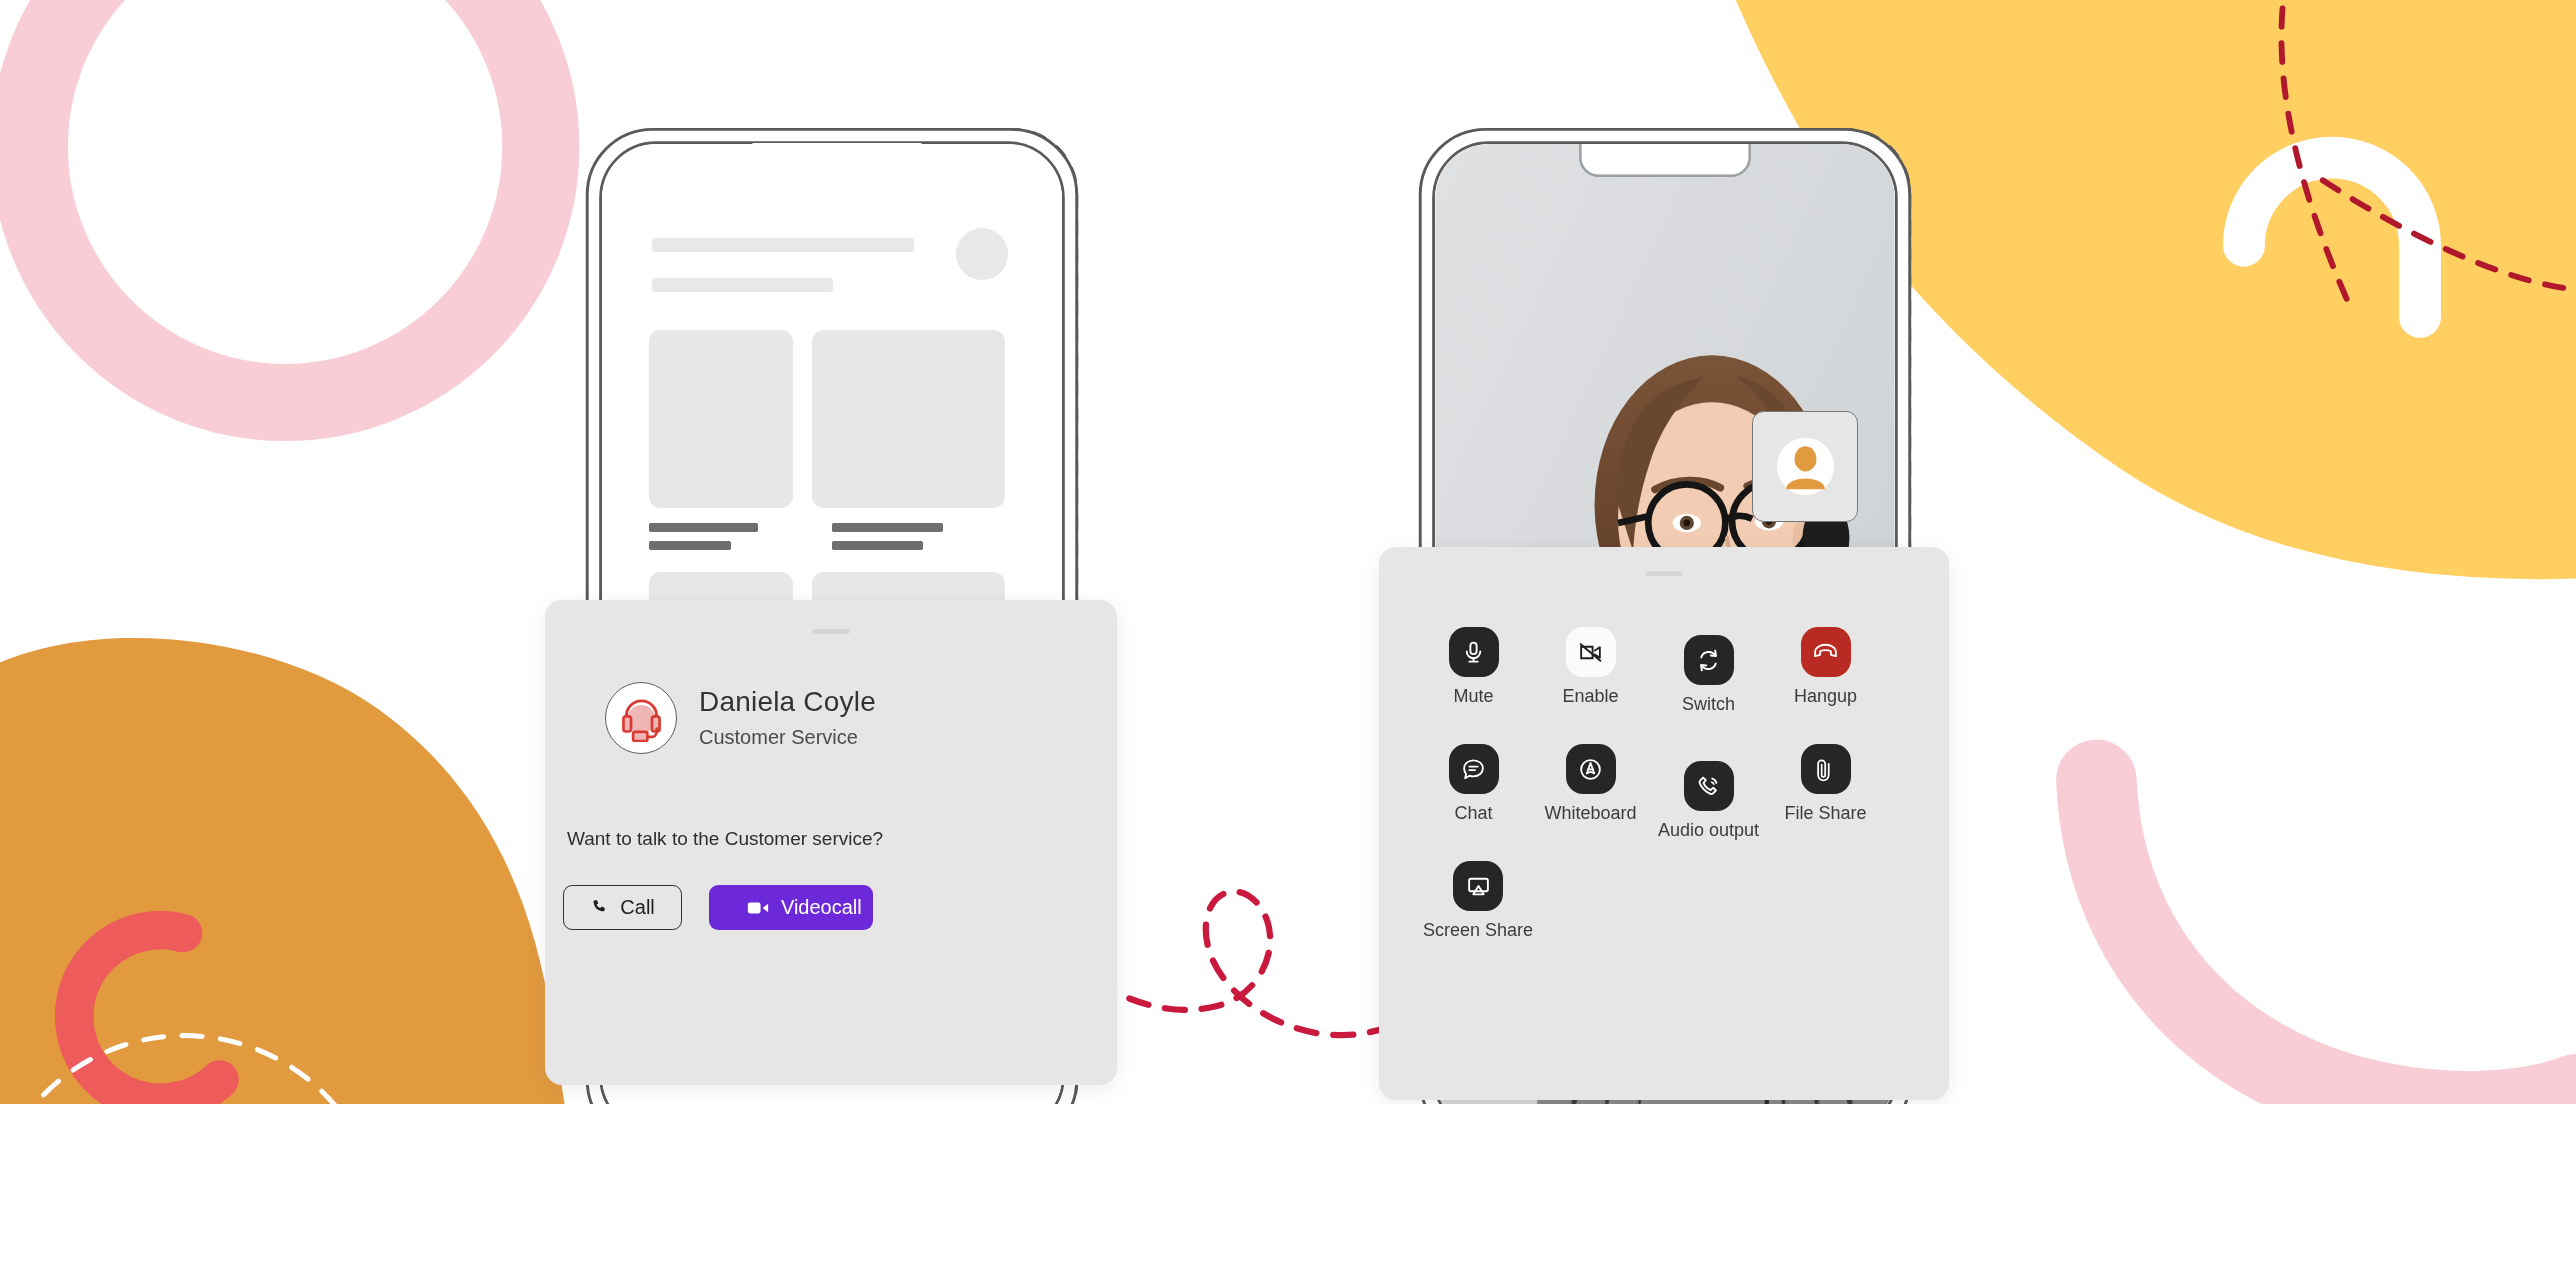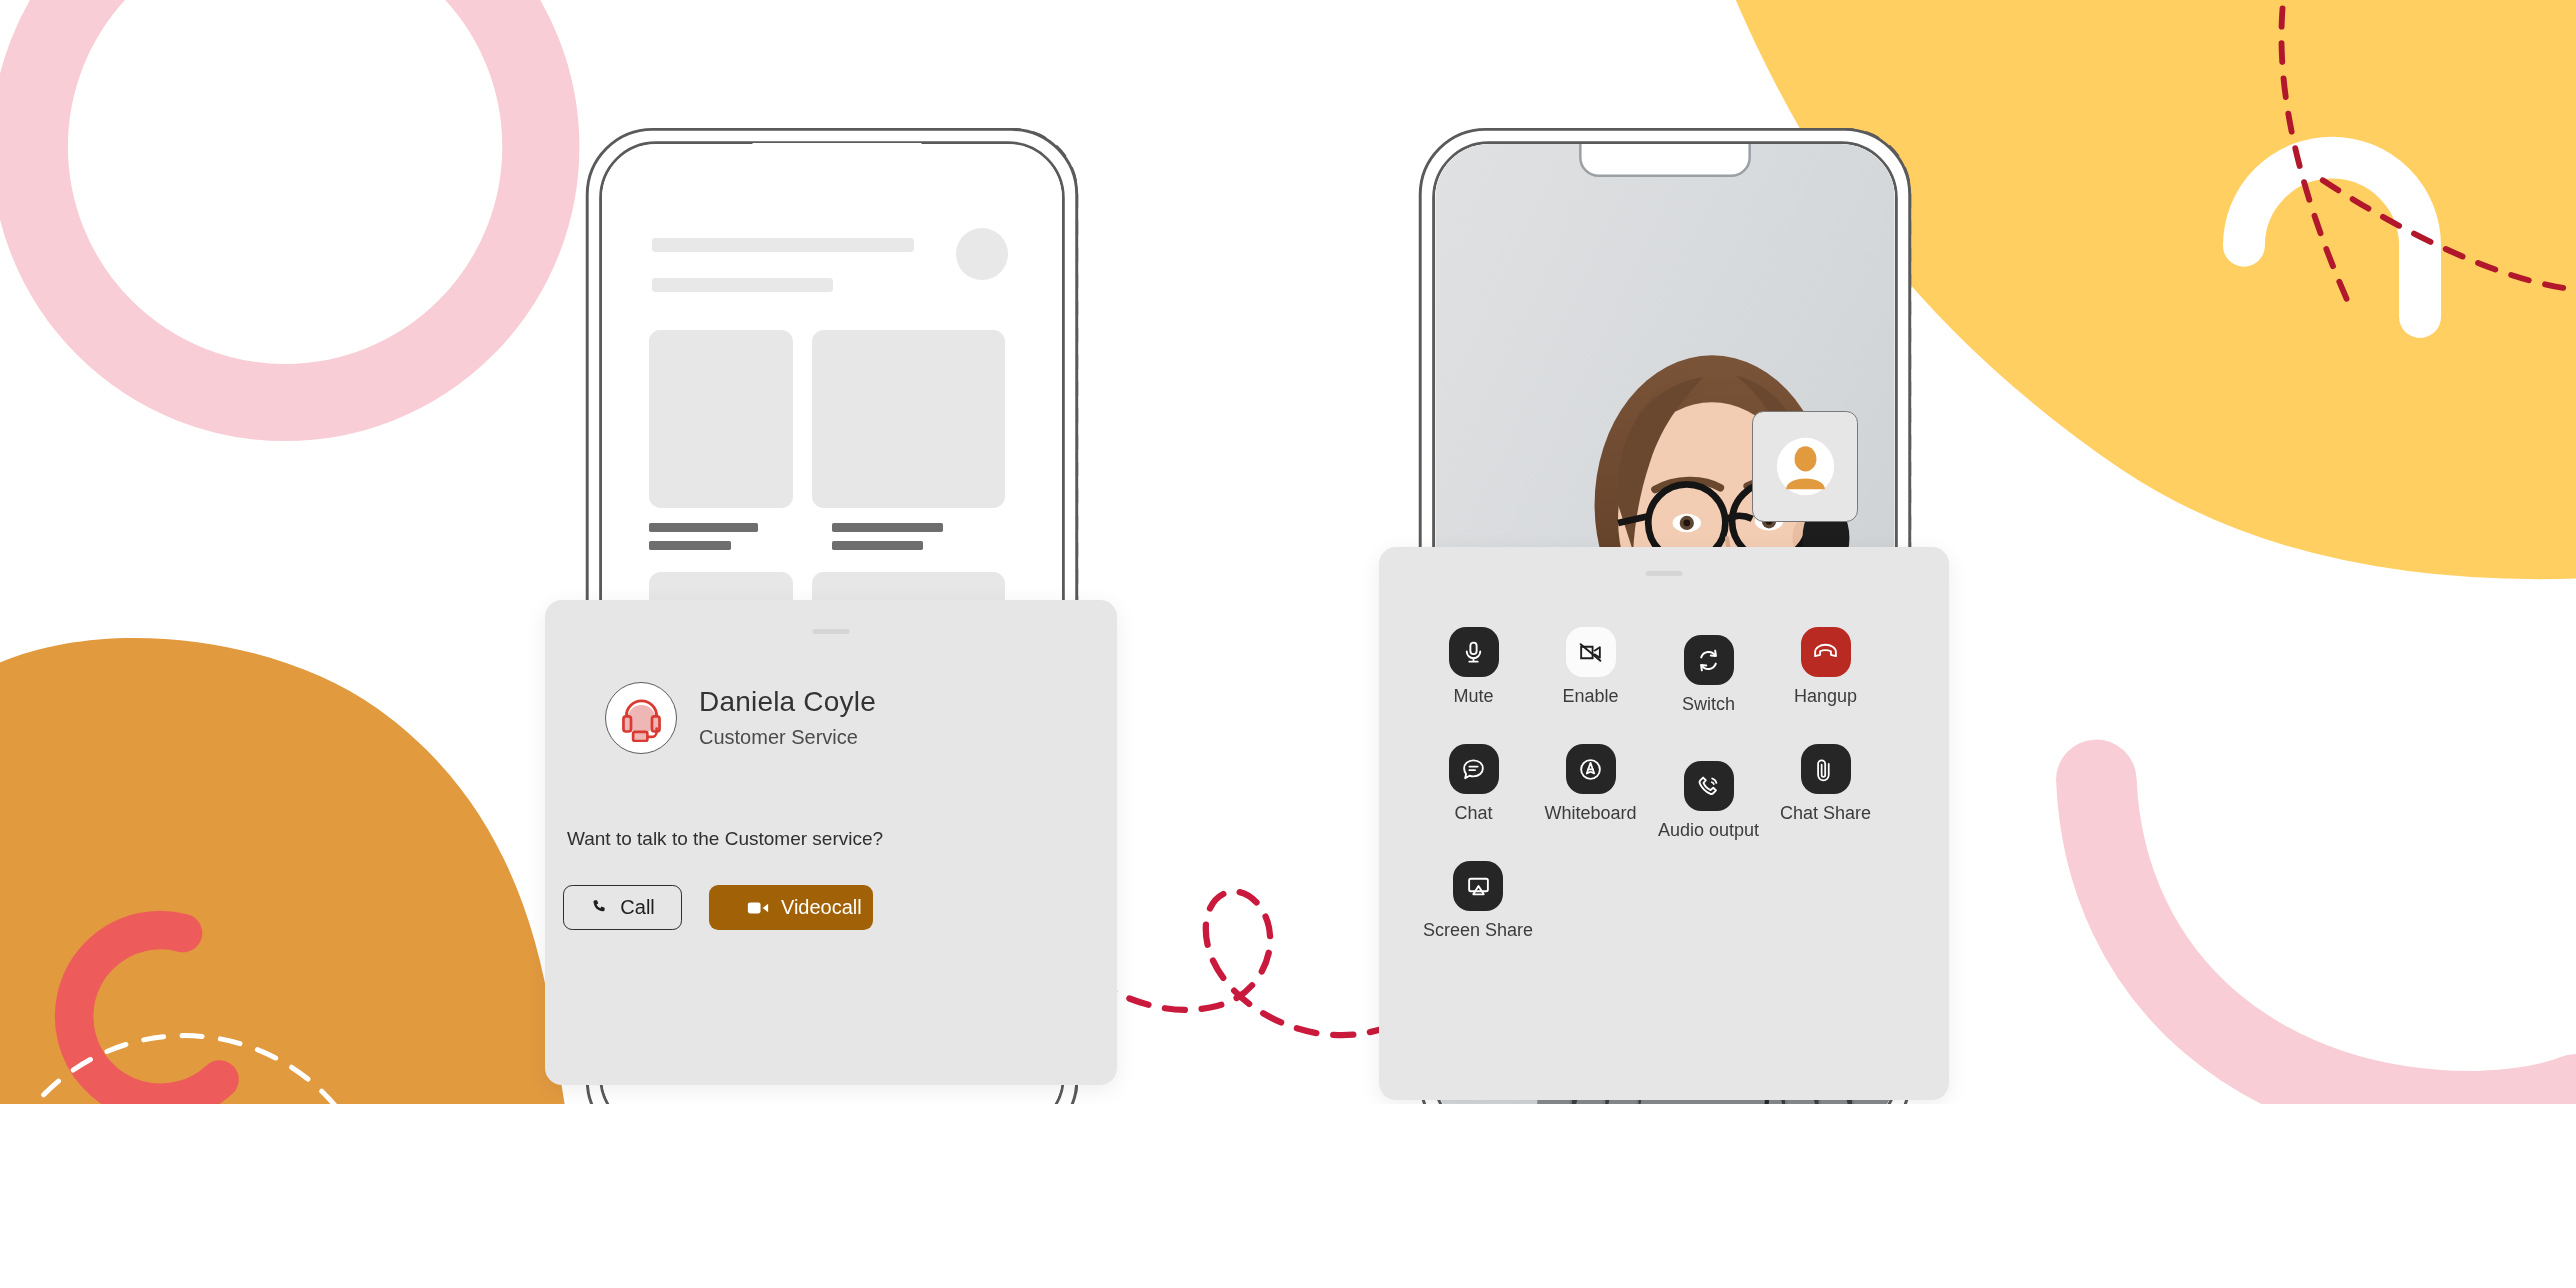--- a/index.html
+++ b/index.html
@@ -85,21 +85,21 @@
     display:flex;align-items:center;justify-content:center;gap:11.7px;
     border-radius:9.2px;
     font-size:20px;
     box-sizing:border-box;
     cursor:pointer;
   }
   .btn-call{
     background:transparent;border:1.7px solid #2e2e2e;color:#1f1f1f;
   }
   .btn-video{
-    background:#a16207;border:none;color:#ffffff;padding-left:27px;
+    background:#6d28d9;border:none;color:#ffffff;padding-left:27px;
   }
 
   
   .ctrl{
     position:absolute;
     display:flex;flex-direction:column;align-items:center;
   }
   .ctrl-btn{
     width:50px;height:50px;border-radius:17px;
     background:#262626;
@@ -439,21 +439,21 @@
       <div class="ctrl-label">Audio output</div>
     </div>
 
     <div class="ctrl" style="left:388px;top:197px;width:117px;">
       <div class="ctrl-btn">
         <svg width="25" height="25" viewBox="0 0 24 24">
           <path d="M8.3,3.2 C10.2,3.2 11.7,4.7 11.7,6.6 L11.7,17.3 C11.7,18.3 11,19 10,19 C9,19 8.3,18.3 8.3,17.3 L8.3,7.4
                    M8.3,3.2 C6.4,3.2 4.9,4.7 4.9,6.6 L4.9,17.3 C4.9,20.1 7.2,22.4 10,22.4 C12.8,22.4 15.1,20.1 15.1,17.3 L15.1,6.6" fill="none" stroke="#ffffff" stroke-width="1.7" stroke-linecap="round"></path>
         </svg>
       </div>
-      <div class="ctrl-label">Chat Share</div>
+      <div class="ctrl-label">File Share</div>
     </div>
 
     <div class="ctrl" style="left:36px;top:314px;width:126px;">
       <div class="ctrl-btn">
         <svg width="25" height="25" viewBox="0 0 24 24">
           <rect x="3" y="4.5" width="18" height="12" rx="1.6" fill="none" stroke="#ffffff" stroke-width="1.8"></rect>
           <path d="M12,11.5 L17,19.5 L7,19.5 Z" fill="none" stroke="#ffffff" stroke-width="1.8" stroke-linejoin="round"></path>
         </svg>
       </div>
       <div class="ctrl-label">Screen Share</div>

